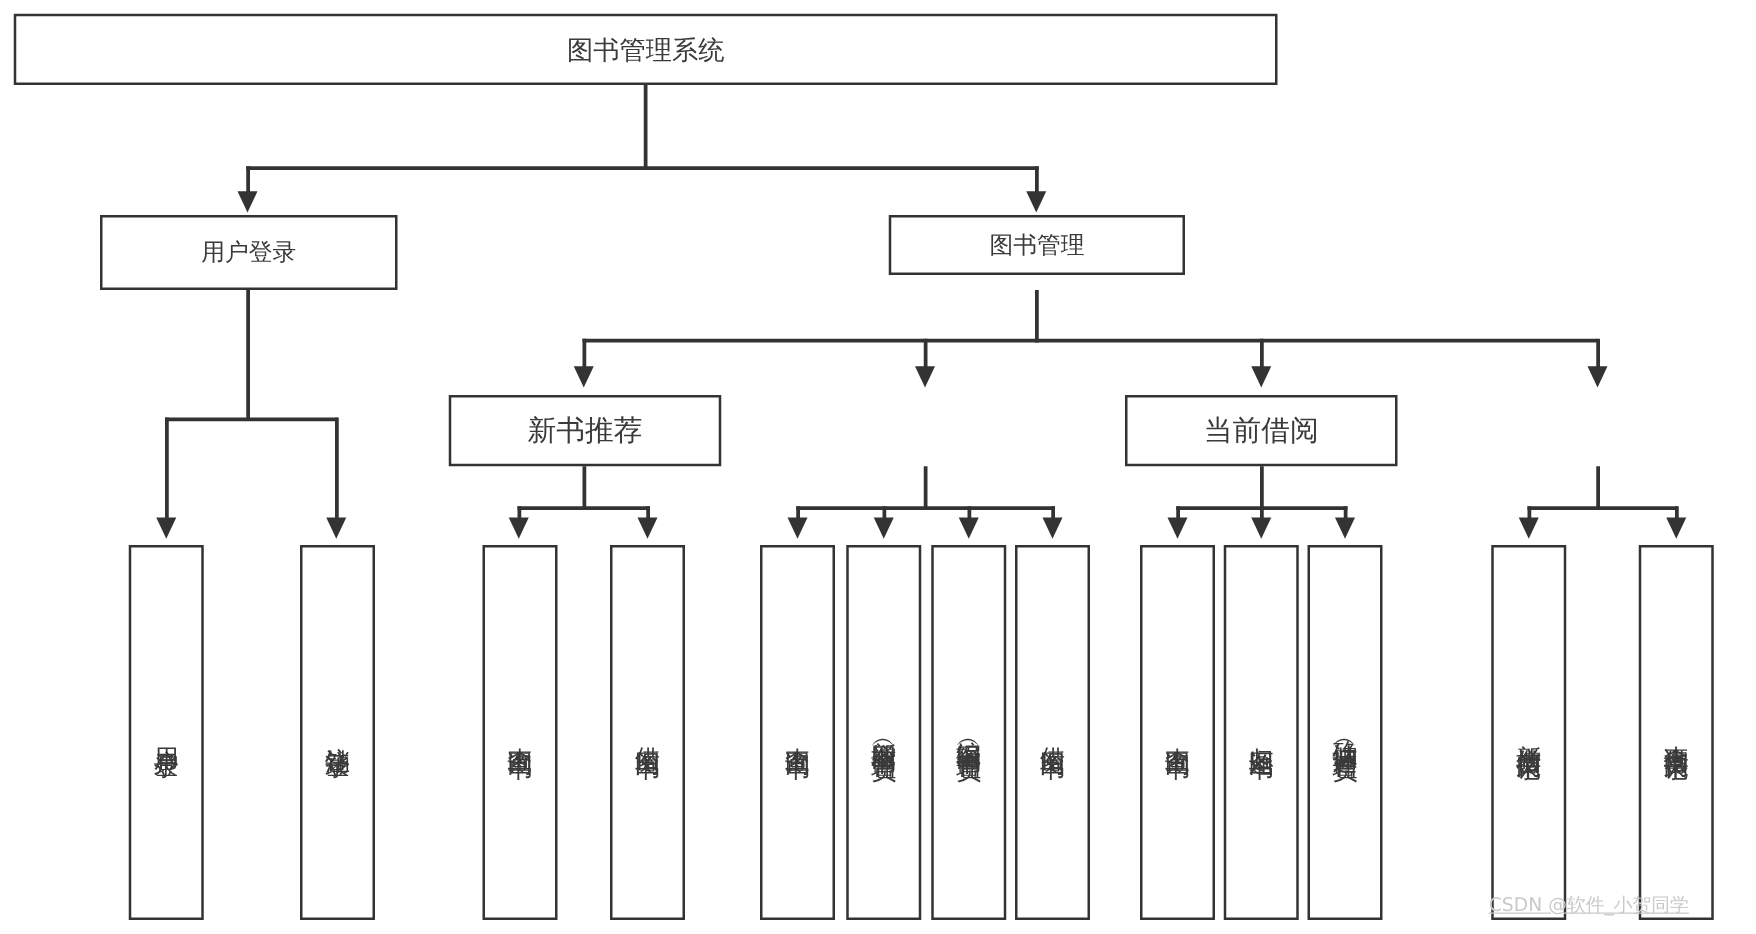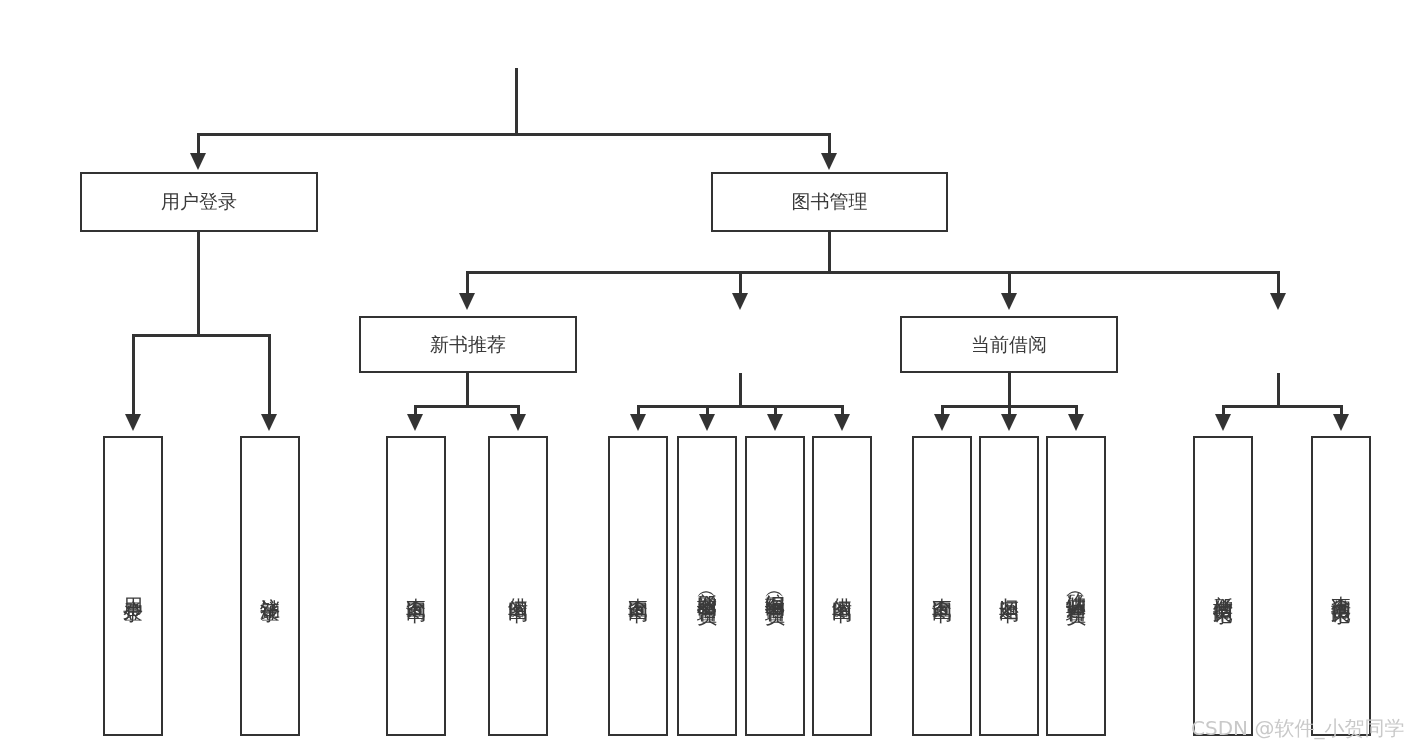--- a/index.html
+++ b/index.html
@@ -2,52 +2,55 @@
 <html><head>
 <meta charset="utf-8">
 <style>
   html,body{margin:0;padding:0;background:#ffffff;}
   body{font-family:"DejaVu Sans","Liberation Sans",sans-serif;}
   #canvas{position:relative;width:1405px;height:747px;background:#fff;overflow:hidden;}
   .node{position:absolute;box-sizing:border-box;border:2px solid #333333;background:#ffffff;
         display:flex;align-items:center;justify-content:center;color:#3a3a3a;}
   .node.root{font-size:21px;}
   .node.lvl1{font-size:19px;}
-  .node.lvl2{font-size:19px;}
+  .node.lvl2{font-size:23px;}
   .node.leaf{font-size:20px;}
   .vtext{writing-mode:vertical-rl;text-orientation:upright;letter-spacing:2px;line-height:1.05;
          white-space:nowrap;color:#3a3a3a;}
   .htext{white-space:nowrap;}
   .edge{position:absolute;background:#333333;}
   .edge.v{width:3px;}
   .edge.h{height:3px;}
   .arrow{position:absolute;width:0;height:0;border-left:8px solid transparent;
          border-right:8px solid transparent;border-top:17px solid #333333;}
-  .watermark{position:absolute;font-size:20px;color:#c9c9c9;white-space:nowrap;
-             font-family:"DejaVu Sans","Liberation Sans",sans-serif;}
+  .watermark{position:absolute;font-size:15px;color:#c9c9c9;white-space:nowrap;
+             font-family:"DejaVu Sans","Liberation Sans",sans-serif;text-decoration:underline;}
 </style>
 </head>
 <body>
 
 <div id="canvas">
 
+  <div class="node root" style="left:11px;top:11px;width:1011px;height:57px;">
+    <span class="htext">图书管理系统</span>
+  </div>
 
   <div class="edge v" style="left:515px;top:68px;height:67px;"></div>
 
   <div class="edge h" style="left:197px;top:133px;width:634px;"></div>
 
   <div class="edge v" style="left:197px;top:133px;height:22px;"></div>
   <div class="arrow" style="left:190px;top:153px;"></div>
   <div class="edge v" style="left:828px;top:133px;height:22px;"></div>
   <div class="arrow" style="left:821px;top:153px;"></div>
 
   <div class="node lvl1" style="left:80px;top:172px;width:238px;height:60px;">
     <span class="htext">用户登录</span>
   </div>
-  <div class="node lvl1" style="left:711px;top:172px;width:237px;height:60px;">
+  <div class="node lvl1" style="left:711px;top:172px;width:237px;height:48px;">
     <span class="htext">图书管理</span>
   </div>
 
   <div class="edge v" style="left:197px;top:232px;height:104px;"></div>
   <div class="edge h" style="left:132px;top:334px;width:138px;"></div>
   <div class="edge v" style="left:132px;top:334px;height:82px;"></div>
   <div class="arrow" style="left:125px;top:414px;"></div>
   <div class="edge v" style="left:268px;top:334px;height:82px;"></div>
   <div class="arrow" style="left:261px;top:414px;"></div>
 

